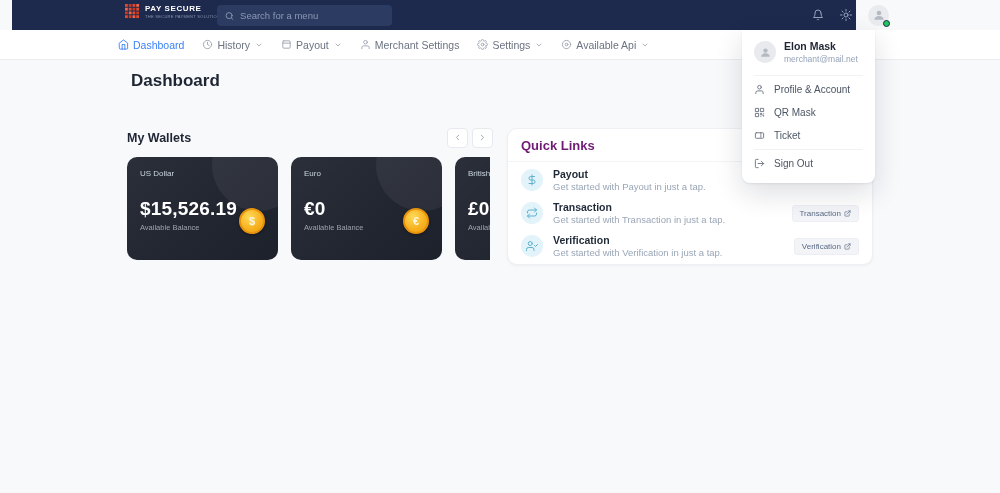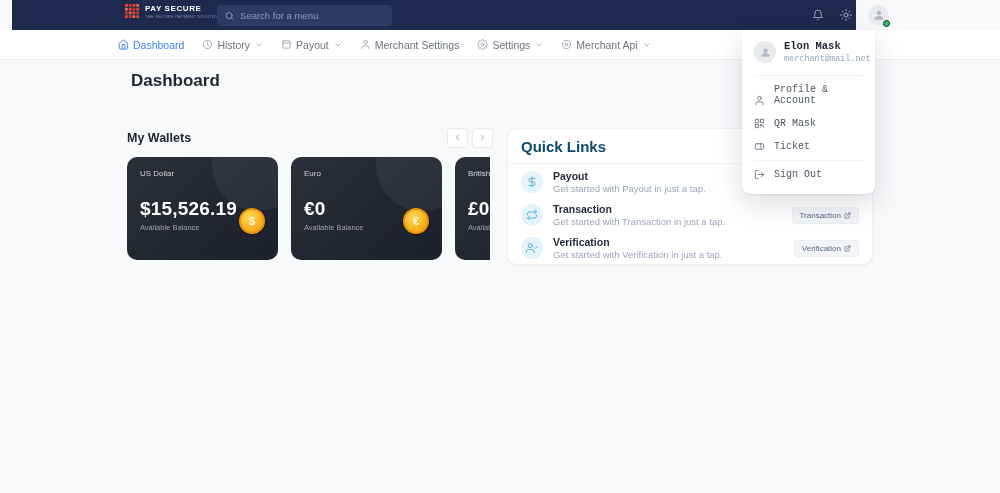--- a/index.html
+++ b/index.html
@@ -97,41 +97,41 @@
     box-shadow:0 1px 3px rgba(0,0,0,.35);
   }
 
   
   .quicklinks {
     position:absolute; left:507px; top:128px; width:366px; height:137px;
     background:#ffffff; border:1px solid #eef0f4; border-radius:10px;
     box-shadow:0 1px 3px rgba(16,24,40,.05);
     padding-top:9px;
   }
-  .ql-title { font-size:15px; font-weight:bold; color:#0c4a6e; padding:0 13px 8px; border-bottom:1px solid #f3f4f7; }
+  .ql-title { font-size:13px; font-weight:bold; color:#701a75; padding:0 13px 8px; border-bottom:1px solid #f3f4f7; }
   .ql-row { display:flex; align-items:center; height:30px; padding:0 13px; margin-top:3px; }
   .ql-icon {
     width:22px; height:22px; border-radius:50%; background:#e2f3fa; color:#5fb0cd;
     display:flex; align-items:center; justify-content:center; flex:0 0 22px;
   }
   .ql-text { margin-left:10px; }
   .ql-item-title { font-size:10.5px; font-weight:bold; color:#1f2937; }
   .ql-item-desc { font-size:9.5px; color:#9aa6b7; margin-top:1px; }
   .ql-btn {
     margin-left:auto; display:flex; align-items:center; gap:3px;
     background:#f2f4f8; border:1px solid #eceef3; border-radius:3px;
     padding:3px 7px; font-size:8px; color:#5b6b85; cursor:pointer;
   }
 
   
   .user-menu {
     position:absolute; left:742px; top:30px; width:133px;
     background:#ffffff; border-radius:0 0 8px 8px;
     box-shadow:0 10px 28px rgba(16,24,40,.14), 0 1px 2px rgba(16,24,40,.08);
-    z-index:50; padding-bottom:8px;font-family:Liberation Mono, monospace;
+    z-index:50; padding-bottom:8px;
   }
   .um-header { display:flex; align-items:center; gap:8px; padding:10px 12px 9px; }
   .um-avatar {
     width:22px; height:22px; border-radius:50%; background:#e8eaee; flex:0 0 22px;
     display:flex; align-items:center; justify-content:center; color:#b4bac3;
   }
   .um-name { font-size:10.5px; font-weight:bold; color:#1e2533; }
   .um-email { font-size:8.5px; color:#94a3b8; margin-top:2px; }
   .um-divider { border-top:1px solid #f0f2f5; margin:2px 12px; }
   .um-item { display:flex; align-items:flex-end; gap:9px; padding:6px 12px; cursor:pointer; }
@@ -270,21 +270,21 @@
         </svg>
       </span>
   </div>
   <div class="nav-item">
     <span class="nav-ic">
         <svg width="11" height="11" viewBox="0 0 24 24" fill="none" stroke="currentColor" stroke-width="2" stroke-linecap="round" stroke-linejoin="round">
           <circle cx="12" cy="12" r="9"></circle>
           <circle cx="12" cy="12" r="3"></circle>
         </svg>
       </span>
-    <span>Merchant Api</span>
+    <span>Available Api</span>
     <span class="nav-chev">
         <svg width="8" height="8" viewBox="0 0 24 24" fill="none" stroke="currentColor" stroke-width="2.5" stroke-linecap="round" stroke-linejoin="round">
           <polyline points="6 9 12 15 18 9"></polyline>
         </svg>
       </span>
   </div>
 </div>
 
 <div class="page-title">Dashboard</div>
 

